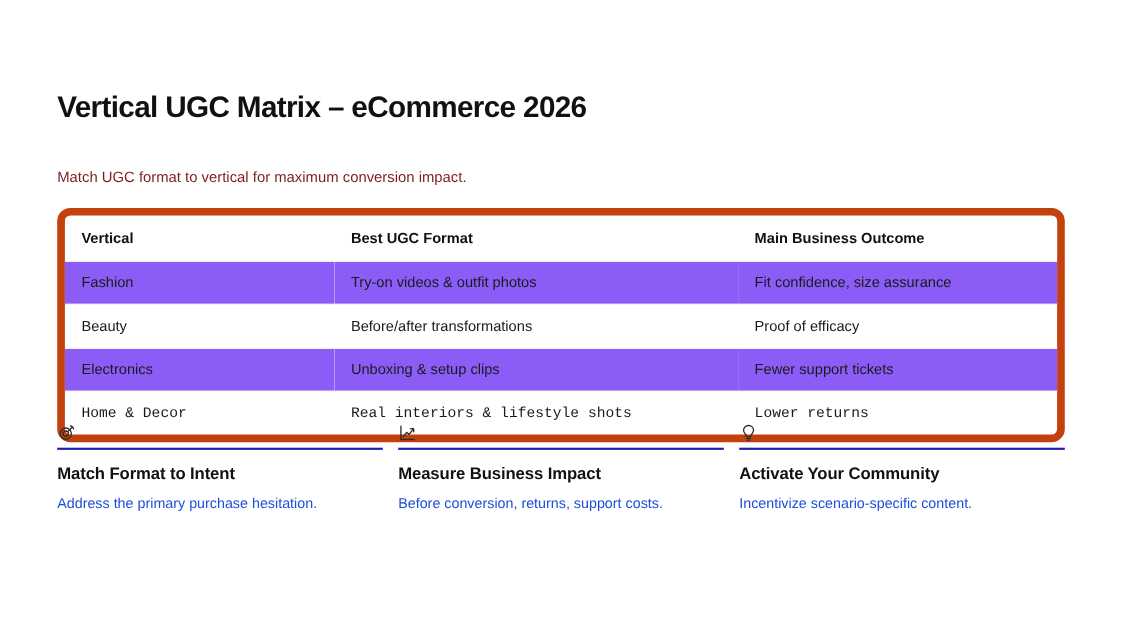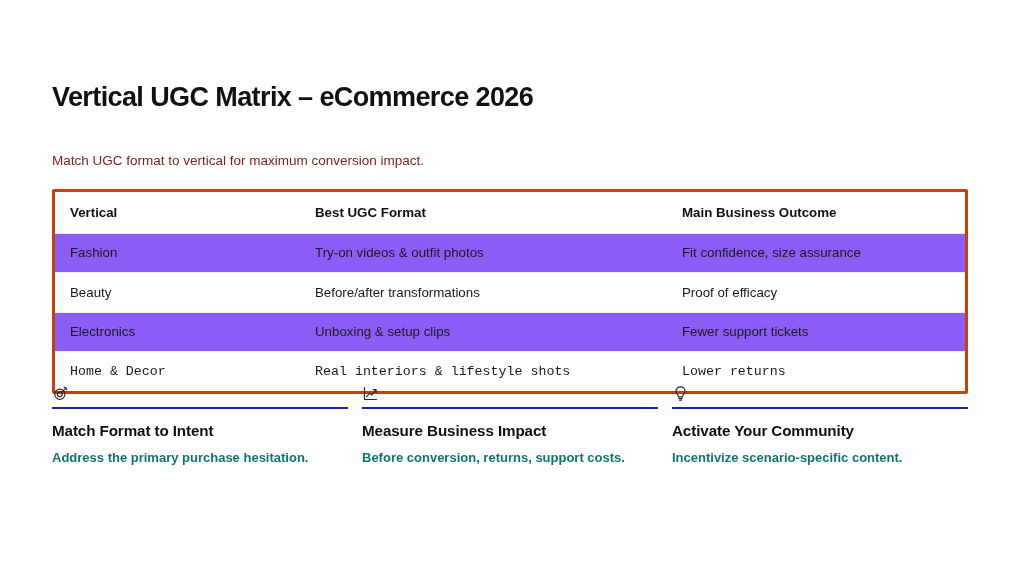--- a/index.html
+++ b/index.html
@@ -41,22 +41,22 @@
     color: #7f1d1d;
     white-space: nowrap;
   }
 
   
   .matrix-table {
     position: absolute;
     left: 52px;
     top: 189px;
     width: 916px;
-    border: 3px solid #c2410c;
-    border-radius: 2px;
+    border: 7px solid #c2410c;
+    border-radius: 12px;
     overflow: hidden;
     background: #ffffff;
   }
 
   .matrix-table table {
     width: 100%;
     border-collapse: collapse;
     table-layout: fixed;
   }
 
@@ -129,22 +129,22 @@
     font-size: 15.2px;
     font-weight: bold;
     color: #111111;
     letter-spacing: -0.1px;
     margin-bottom: 11px;
     white-space: nowrap;
   }
 
   .card-body {
     font-size: 13px;
-    font-weight: bold;
-    color: #0f766e;
+    font-weight: normal;
+    color: #1d4ed8;
     white-space: nowrap;
   }
 </style>
 </head>
 <body>
 
 <div class="slide">
 
   <div class="page-title">Vertical UGC Matrix – eCommerce 2026</div>
 

